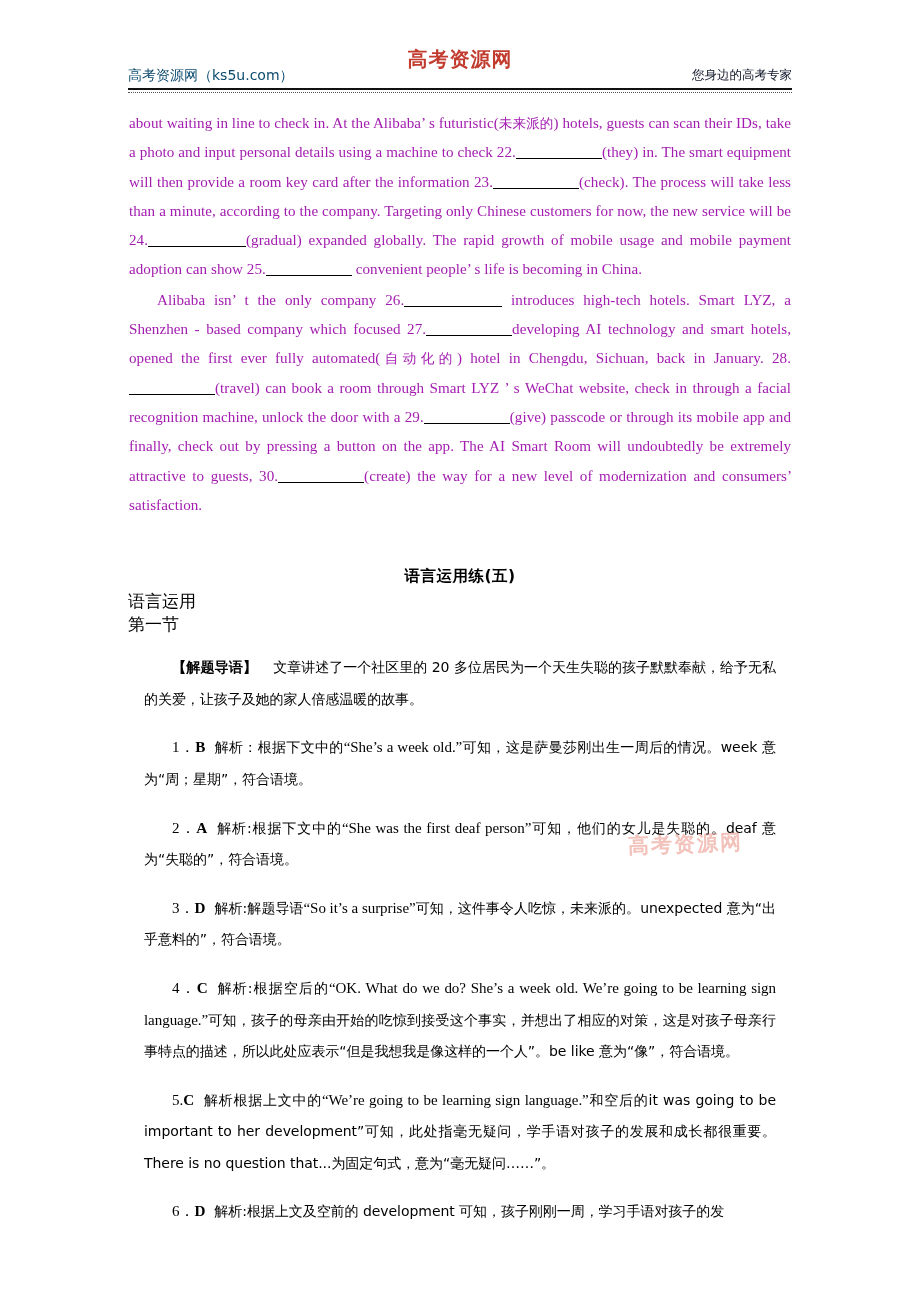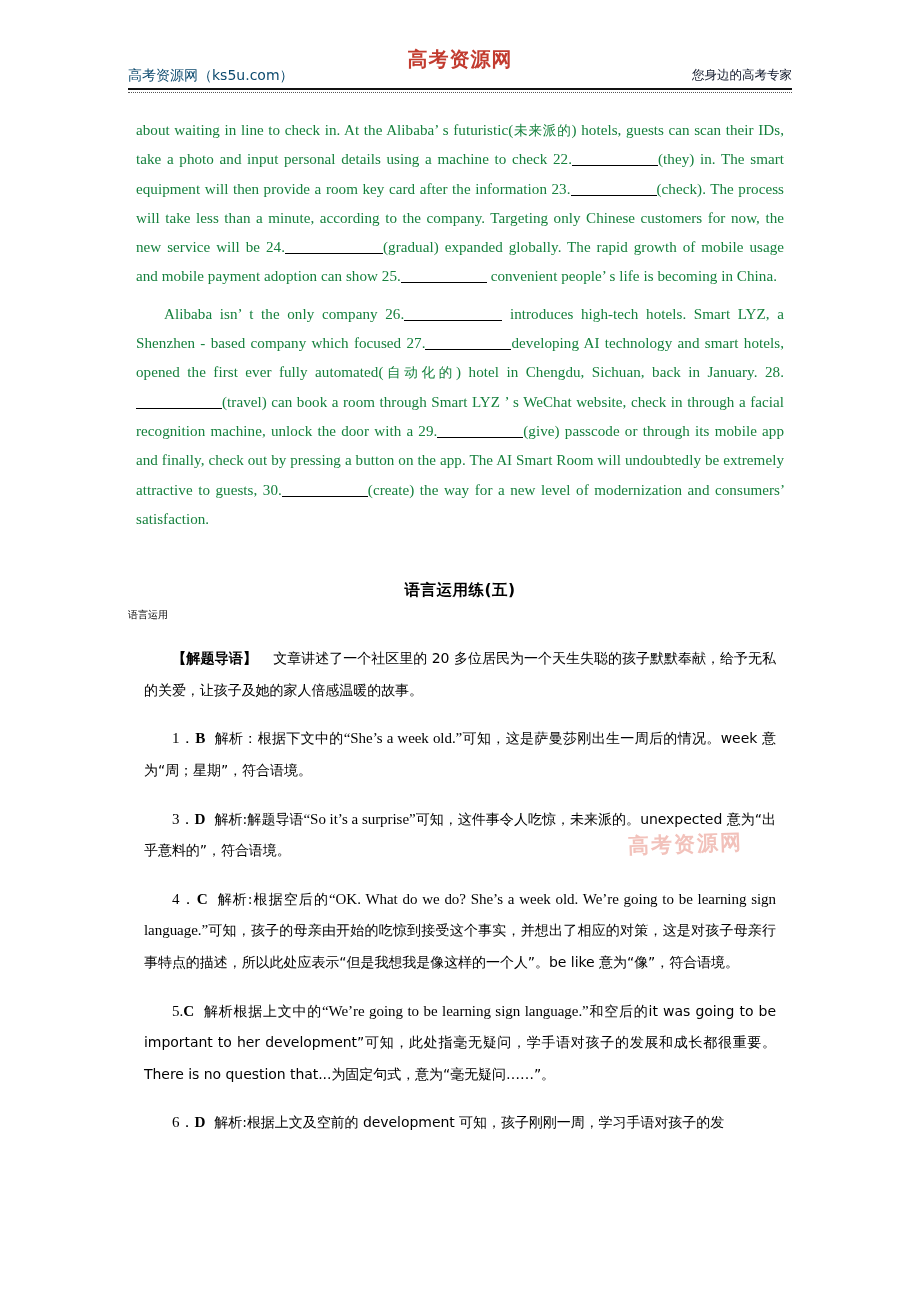--- a/index.html
+++ b/index.html
@@ -130,22 +130,22 @@
     width: 664px;
   }
 
   
   .en-para {
     font-family: "Liberation Serif", "DejaVu Serif", serif;
     font-size: 15.1px;
     line-height: 29.3px;
     text-align: justify;
     text-justify: inter-word;
-    margin: 8px;
-    color: #15803d;
+    margin: 1px;
+    color: #a21caf;
     letter-spacing: 0.05px;
   }
   .en-para.indent { text-indent: 28px; }
 
   .blank {
     display: inline-block;
     width: 86px;
     border-bottom: 1px solid #000;
     vertical-align: -2px;
     height: 14px;
@@ -163,22 +163,22 @@
     text-align: center;
     font-family: "DejaVu Sans", sans-serif;
     font-size: 15.5px;
     font-weight: bold;
     color: #000;
     margin: 46px 0 4px 0;
     letter-spacing: 0.5px;
   }
 
   .cn-head {
-    font-family: Liberation Mono, monospace;
-    font-size: 10px;
+    font-family: Liberation Serif, serif;
+    font-size: 17px;
     color: #000;
     margin: 1px 0 0 0;
     line-height: 22px;
   }
 
   
   .cn-para {
     font-family: "DejaVu Sans", sans-serif;
     font-size: 14.0px;
     line-height: 31.6px;
@@ -242,25 +242,27 @@
   <div class="watermark">高考资源网</div>
 
   <div class="content">
 
     <p class="en-para"><span>about waiting in line to check in. At the Alibaba</span><span>’</span><span> s futuristic(</span><span class="cn-inline">未来派的</span><span>) hotels, guests can scan their IDs, take a photo and input personal details using a machine to check 22.</span><span class="blank"></span><span>(they) in. The smart equipment will then provide a room key card after the information 23.</span><span class="blank"></span><span>(check). The process will take less than a minute, according to the company. Targeting only Chinese customers for now, the new service will be 24.</span><span class="blank wide"></span><span>(gradual) expanded globally. The rapid growth of mobile usage and mobile payment adoption can show 25.</span><span class="blank"></span><span> convenient people</span><span>’</span><span> s life is becoming in China.</span></p>
 
     <p class="en-para indent"><span>Alibaba isn</span><span>’</span><span> t the only company 26.</span><span class="blank wide"></span><span> introduces high-tech hotels. Smart LYZ, a Shenzhen - based company which focused 27.</span><span class="blank"></span><span>developing AI technology and smart hotels, opened the first ever fully automated(</span><span class="cn-inline">自动化的</span><span>) hotel in Chengdu, Sichuan, back in January. 28.</span><span class="blank"></span><span>(travel) can book a room through Smart LYZ </span><span>’</span><span> s WeChat website, check in through a facial recognition machine, unlock the door with a 29.</span><span class="blank"></span><span>(give) passcode or through its mobile app and finally, check out by pressing a button on the app. The AI Smart Room will undoubtedly be extremely attractive to guests, 30.</span><span class="blank"></span><span>(create) the way for a new level of modernization and consumers</span><span>’</span><span>   satisfaction.</span></p>
 
     <div class="section-title">语言运用练(五)</div>
     <div class="cn-head">语言运用</div>
+    <div class="cn-head">第一节</div>
 
     <p class="cn-para indent"><span class="lead">【解题导语】</span><span class="gap-md"></span><span>文章讲述了一个社区里的 20 多位居民为一个天生失聪的孩子默默奉献，给予无私的关爱，让孩子及她的家人倍感温暖的故事。</span></p>
 
     <p class="cn-para indent"><span class="num">1．</span><span class="bold">B</span><span class="gap-sm"></span><span>解析：</span><span>根据下文中的</span><span class="en">“She’s a week old.”</span><span>可知，这是萨曼莎刚出生一周后的情况。week 意为</span><span>“周；星期”</span><span>，符合语境。</span></p>
 
+    <p class="cn-para indent"><span class="num">2．</span><span class="bold">A</span><span class="gap-sm"></span><span>解析:</span><span>根据下文中的</span><span class="en">“She was the first deaf person”</span><span>可知，他们的女儿是失聪的。deaf 意为</span><span>“失聪的”</span><span>，符合语境。</span></p>
 
     <p class="cn-para indent"><span class="num">3．</span><span class="bold">D</span><span class="gap-sm"></span><span>解析:</span><span>解题导语</span><span class="en">“So it’s a surprise”</span><span>可知，这件事令人吃惊，未来派的。unexpected 意为</span><span>“出乎意料的”</span><span>，符合语境。</span></p>
 
     <p class="cn-para indent"><span class="num">4．</span><span class="bold">C</span><span class="gap-sm"></span><span>解析:</span><span>根据空后的</span><span class="en">“OK. What do we do? She’s a week old. We’re going to be learning sign language.”</span><span>可知，孩子的母亲由开始的吃惊到接受这个事实，并想出了相应的对策，这是对孩子母亲行事特点的描述，所以此处应表示</span><span>“但是我想我是像这样的一个人”</span><span>。be like 意为</span><span>“像”</span><span>，符合语境。</span></p>
 
     <p class="cn-para indent"><span class="num">5.</span><span class="bold">C</span><span class="gap-sm"></span><span>解析根据上文中的</span><span class="en">“We’re going to be learning sign language.”</span><span>和空后的it was going to be important to her development”可知，此处指毫无疑问，学手语对孩子的发展和成长都很重要。There is no question that...为固定句式，意为</span><span>“毫无疑问……”</span><span>。</span></p>
 
     <p class="cn-para indent"><span class="num">6．</span><span class="bold">D</span><span class="gap-sm"></span><span>解析:</span><span>根据上文及空前的 development 可知，孩子刚刚一周，学习手语对孩子的发</span></p>
 
   </div>

